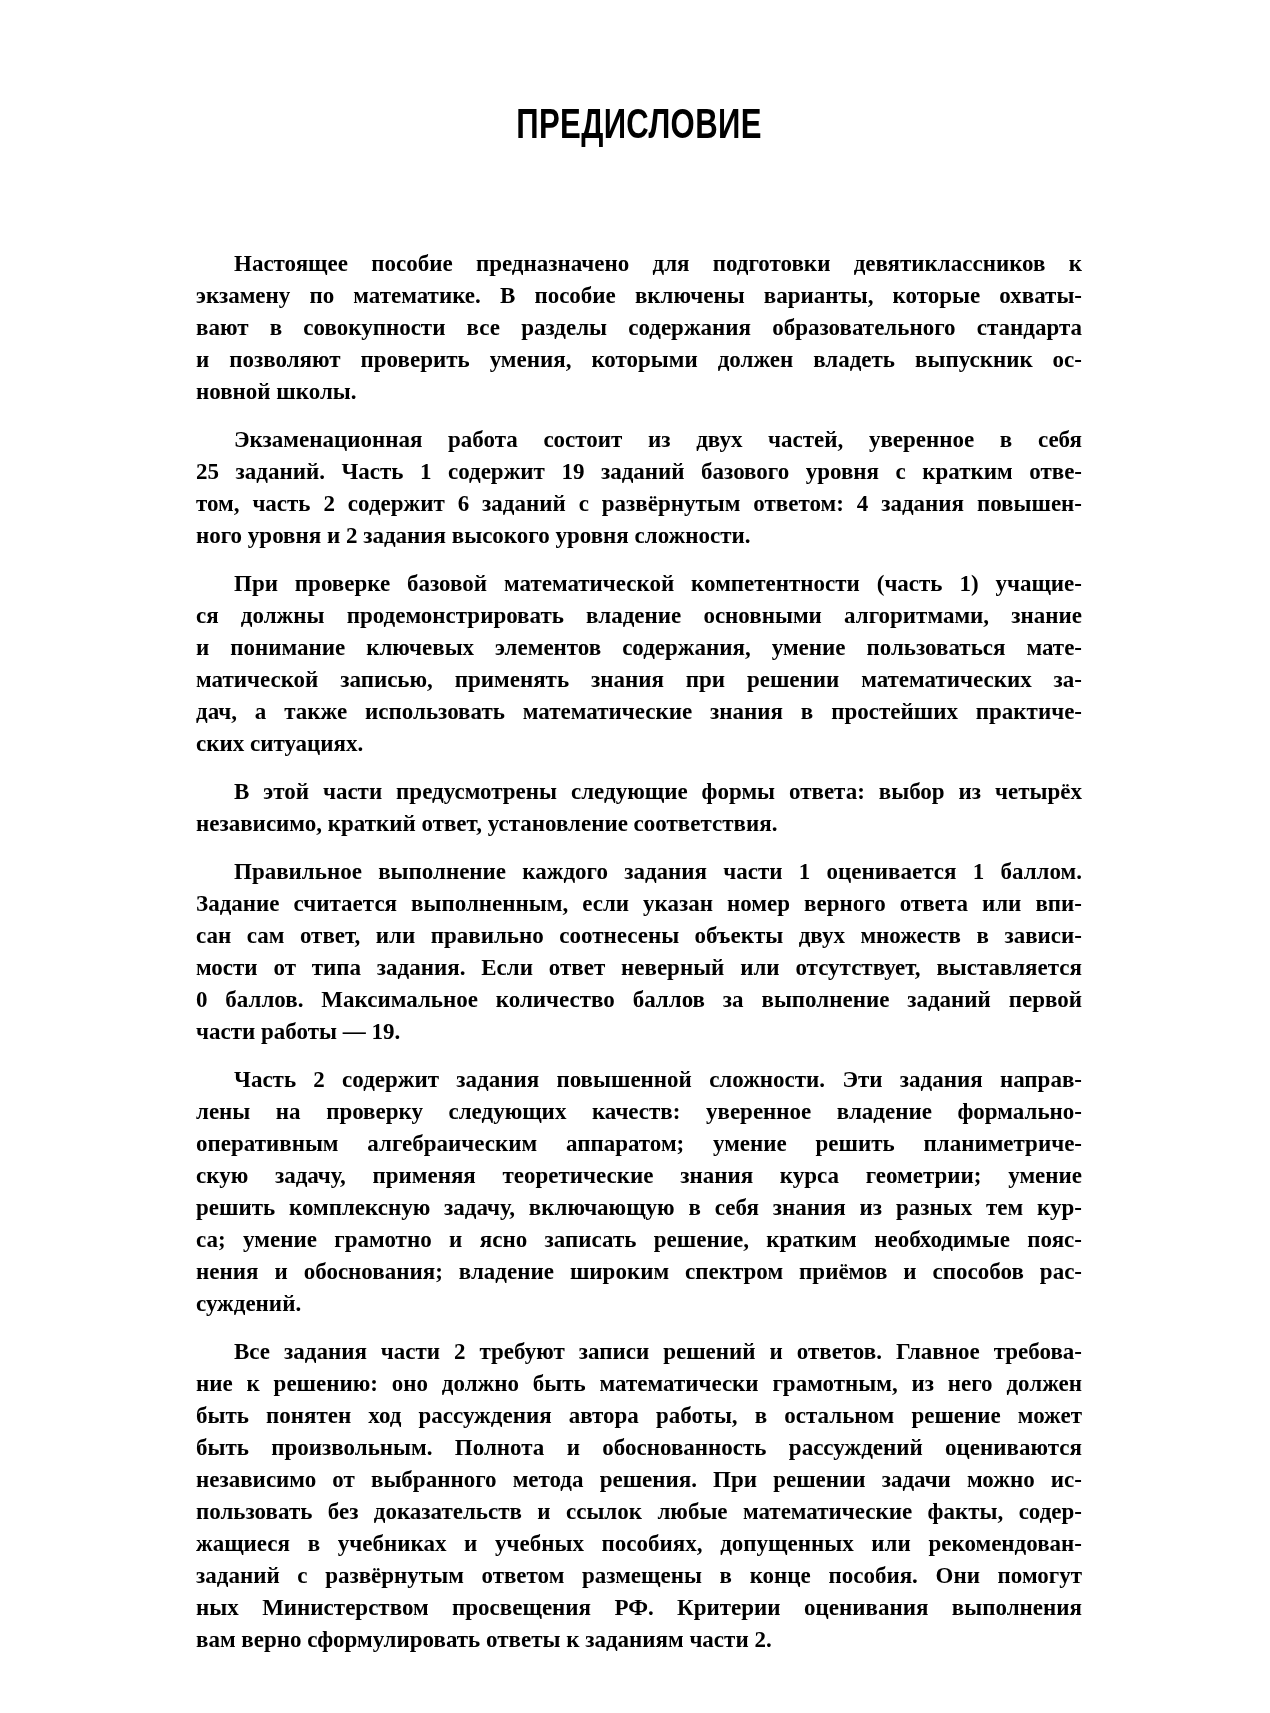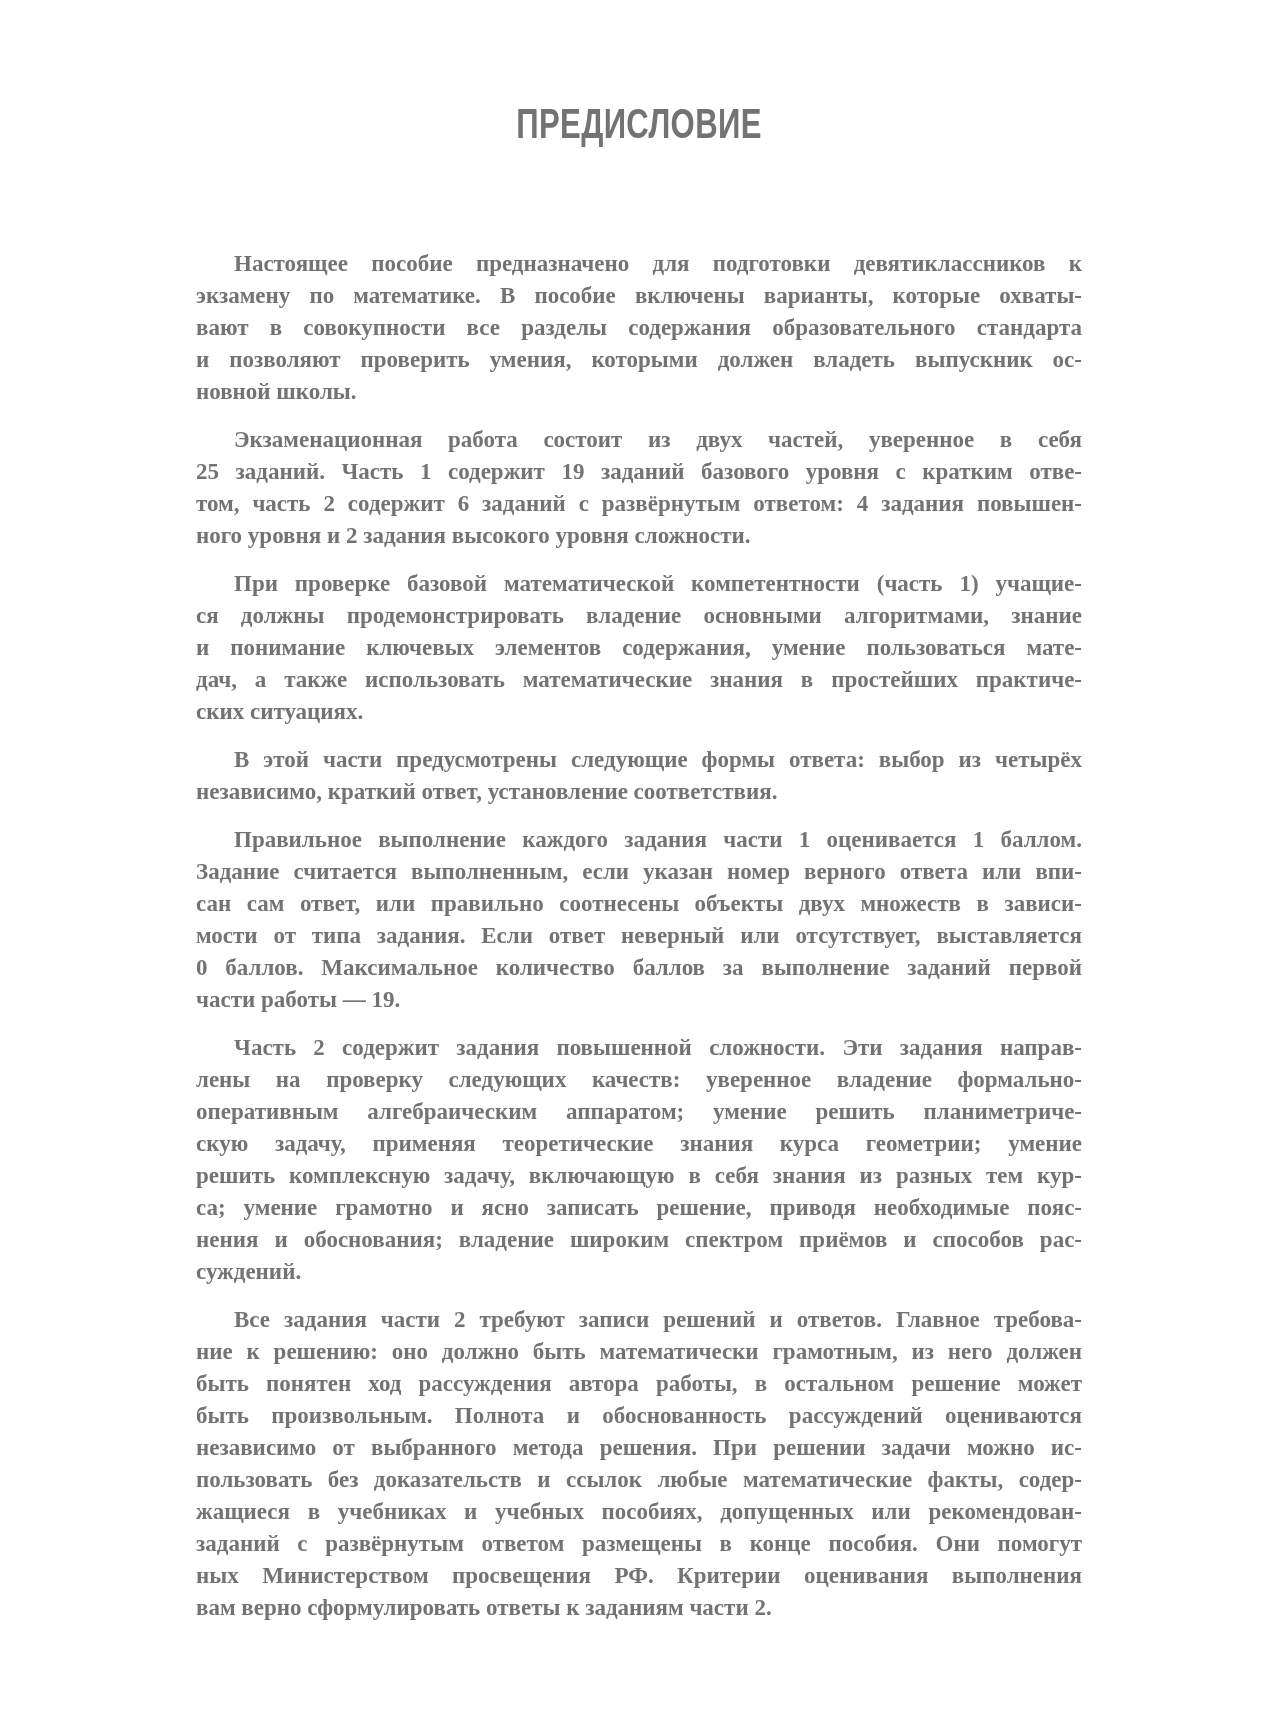--- a/index.html
+++ b/index.html
@@ -5,21 +5,21 @@
   html, body {
     margin: 0;
     padding: 0;
     background: #ffffff;
   }
   .page {
     position: relative;
     width: 1270px;
     height: 1713px;
     background: #ffffff;
-    color: #737373;
+    color: #000000;
     font-family: "Liberation Serif", serif;
     font-weight: bold;
     overflow: hidden;
   }
   .title {
     position: absolute;
     left: 180px;
     top: 100px;
     width: 918px;
     margin: 0;
@@ -74,20 +74,21 @@
       <p class="para">
         <span class="line first">Экзаменационная работа состоит из двух частей, уверенное в себя</span>
         <span class="line">25 заданий. Часть 1 содержит 19 заданий базового уровня с кратким отве-</span>
         <span class="line">том, часть 2 содержит 6 заданий с развёрнутым ответом: 4 задания повышен-</span>
         <span class="line last">ного уровня и 2 задания высокого уровня сложности.</span>
       </p>
       <p class="para">
         <span class="line first">При проверке базовой математической компетентности (часть 1) учащие-</span>
         <span class="line">ся должны продемонстрировать владение основными алгоритмами, знание</span>
         <span class="line">и понимание ключевых элементов содержания, умение пользоваться мате-</span>
+        <span class="line">матической записью, применять знания при решении математических за-</span>
         <span class="line">дач, а также использовать математические знания в простейших практиче-</span>
         <span class="line last">ских ситуациях.</span>
       </p>
       <p class="para">
         <span class="line first">В этой части предусмотрены следующие формы ответа: выбор из четырёх</span>
         <span class="line last">независимо, краткий ответ, установление соответствия.</span>
       </p>
       <p class="para">
         <span class="line first">Правильное выполнение каждого задания части 1 оценивается 1 баллом.</span>
         <span class="line">Задание считается выполненным, если указан номер верного ответа или впи-</span>
@@ -95,21 +96,21 @@
         <span class="line">мости от типа задания. Если ответ неверный или отсутствует, выставляется</span>
         <span class="line">0 баллов. Максимальное количество баллов за выполнение заданий первой</span>
         <span class="line last">части работы — 19.</span>
       </p>
       <p class="para">
         <span class="line first">Часть 2 содержит задания повышенной сложности. Эти задания направ-</span>
         <span class="line">лены на проверку следующих качеств: уверенное владение формально-</span>
         <span class="line">оперативным алгебраическим аппаратом; умение решить планиметриче-</span>
         <span class="line">скую задачу, применяя теоретические знания курса геометрии; умение</span>
         <span class="line">решить комплексную задачу, включающую в себя знания из разных тем кур-</span>
-        <span class="line">са; умение грамотно и ясно записать решение, приводя необходимые пояс-</span>
+        <span class="line">са; умение грамотно и ясно записать решение, кратким необходимые пояс-</span>
         <span class="line">нения и обоснования; владение широким спектром приёмов и способов рас-</span>
         <span class="line last">суждений.</span>
       </p>
       <p class="para">
         <span class="line first">Все задания части 2 требуют записи решений и ответов. Главное требова-</span>
         <span class="line">ние к решению: оно должно быть математически грамотным, из него должен</span>
         <span class="line">быть понятен ход рассуждения автора работы, в остальном решение может</span>
         <span class="line">быть произвольным. Полнота и обоснованность рассуждений оцениваются</span>
         <span class="line">независимо от выбранного метода решения. При решении задачи можно ис-</span>
         <span class="line">пользовать без доказательств и ссылок любые математические факты, содер-</span>

